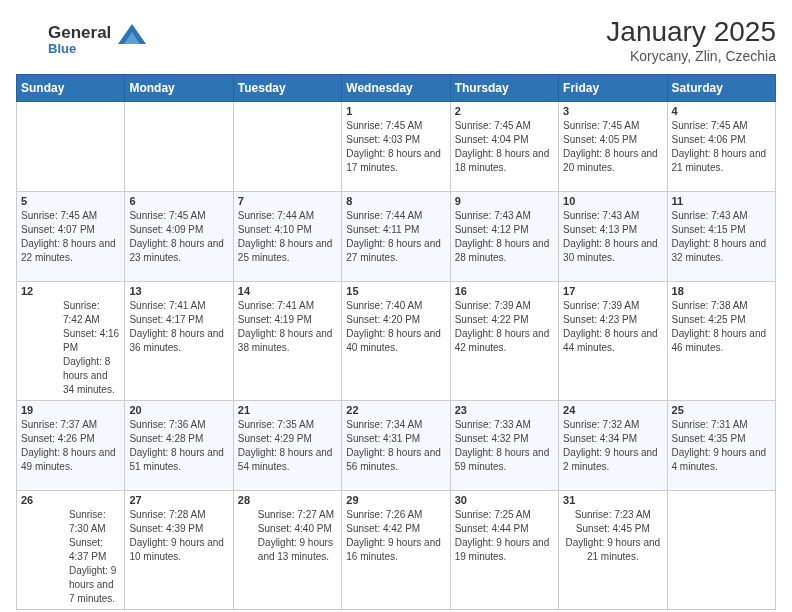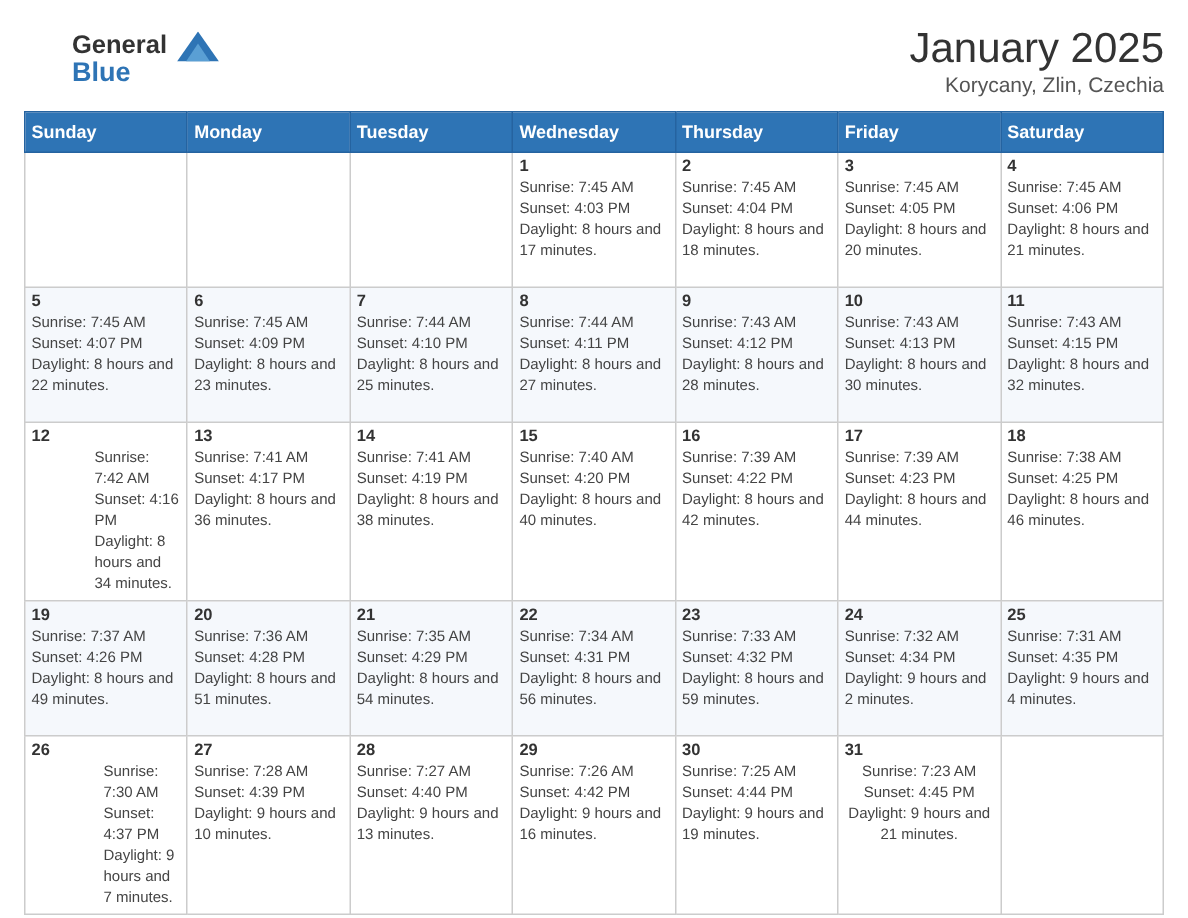--- a/index.html
+++ b/index.html
@@ -81,21 +81,21 @@
 
 <div class="header">
   <div class="logo">
     <div style="display:flex;flex-direction:column;line-height:1.1;">
       <span style="font-size:17px;font-weight:bold;color:#333;">General
         <svg style="display:inline-block;vertical-align:middle;margin-left:2px;" width="28" height="20" viewBox="0 0 28 20">
           <polygon points="0,20 14,0 28,20" fill="#2e74b5"></polygon>
           <polygon points="6,20 14,8 22,20" fill="#5a9fd4"></polygon>
         </svg>
       </span>
-      <span style="font-size:18px;font-weight:bold;color:#2e74b5;margin-top:-2px;">Blue</span>
+      <span style="font-size:13px;font-weight:bold;color:#2e74b5;margin-top:-2px;">Blue</span>
     </div>
   </div>
   <div class="title-area">
     <h1>January 2025</h1>
     <h2>Korycany, Zlin, Czechia</h2>
   </div>
 </div>
 
 <table class="calendar">
   <thead>
@@ -279,21 +279,21 @@
 Daylight: 9 hours and 7 minutes.</div>
         </td>
         <td>
           <span class="day-number">27</span>
           <div class="day-info" style="white-space: pre-line;">Sunrise: 7:28 AM
 Sunset: 4:39 PM
 Daylight: 9 hours and 10 minutes.</div>
         </td>
         <td>
           <span class="day-number">28</span>
-          <div class="day-info" style="white-space: pre-line;">Sunrise: 7:27 AM
+          <div class="day-info" style="white-space: pre-line; margin-left: 20px;">Sunrise: 7:27 AM
 Sunset: 4:40 PM
 Daylight: 9 hours and 13 minutes.</div>
         </td>
         <td>
           <span class="day-number">29</span>
           <div class="day-info" style="white-space: pre-line;">Sunrise: 7:26 AM
 Sunset: 4:42 PM
 Daylight: 9 hours and 16 minutes.</div>
         </td>
         <td>

